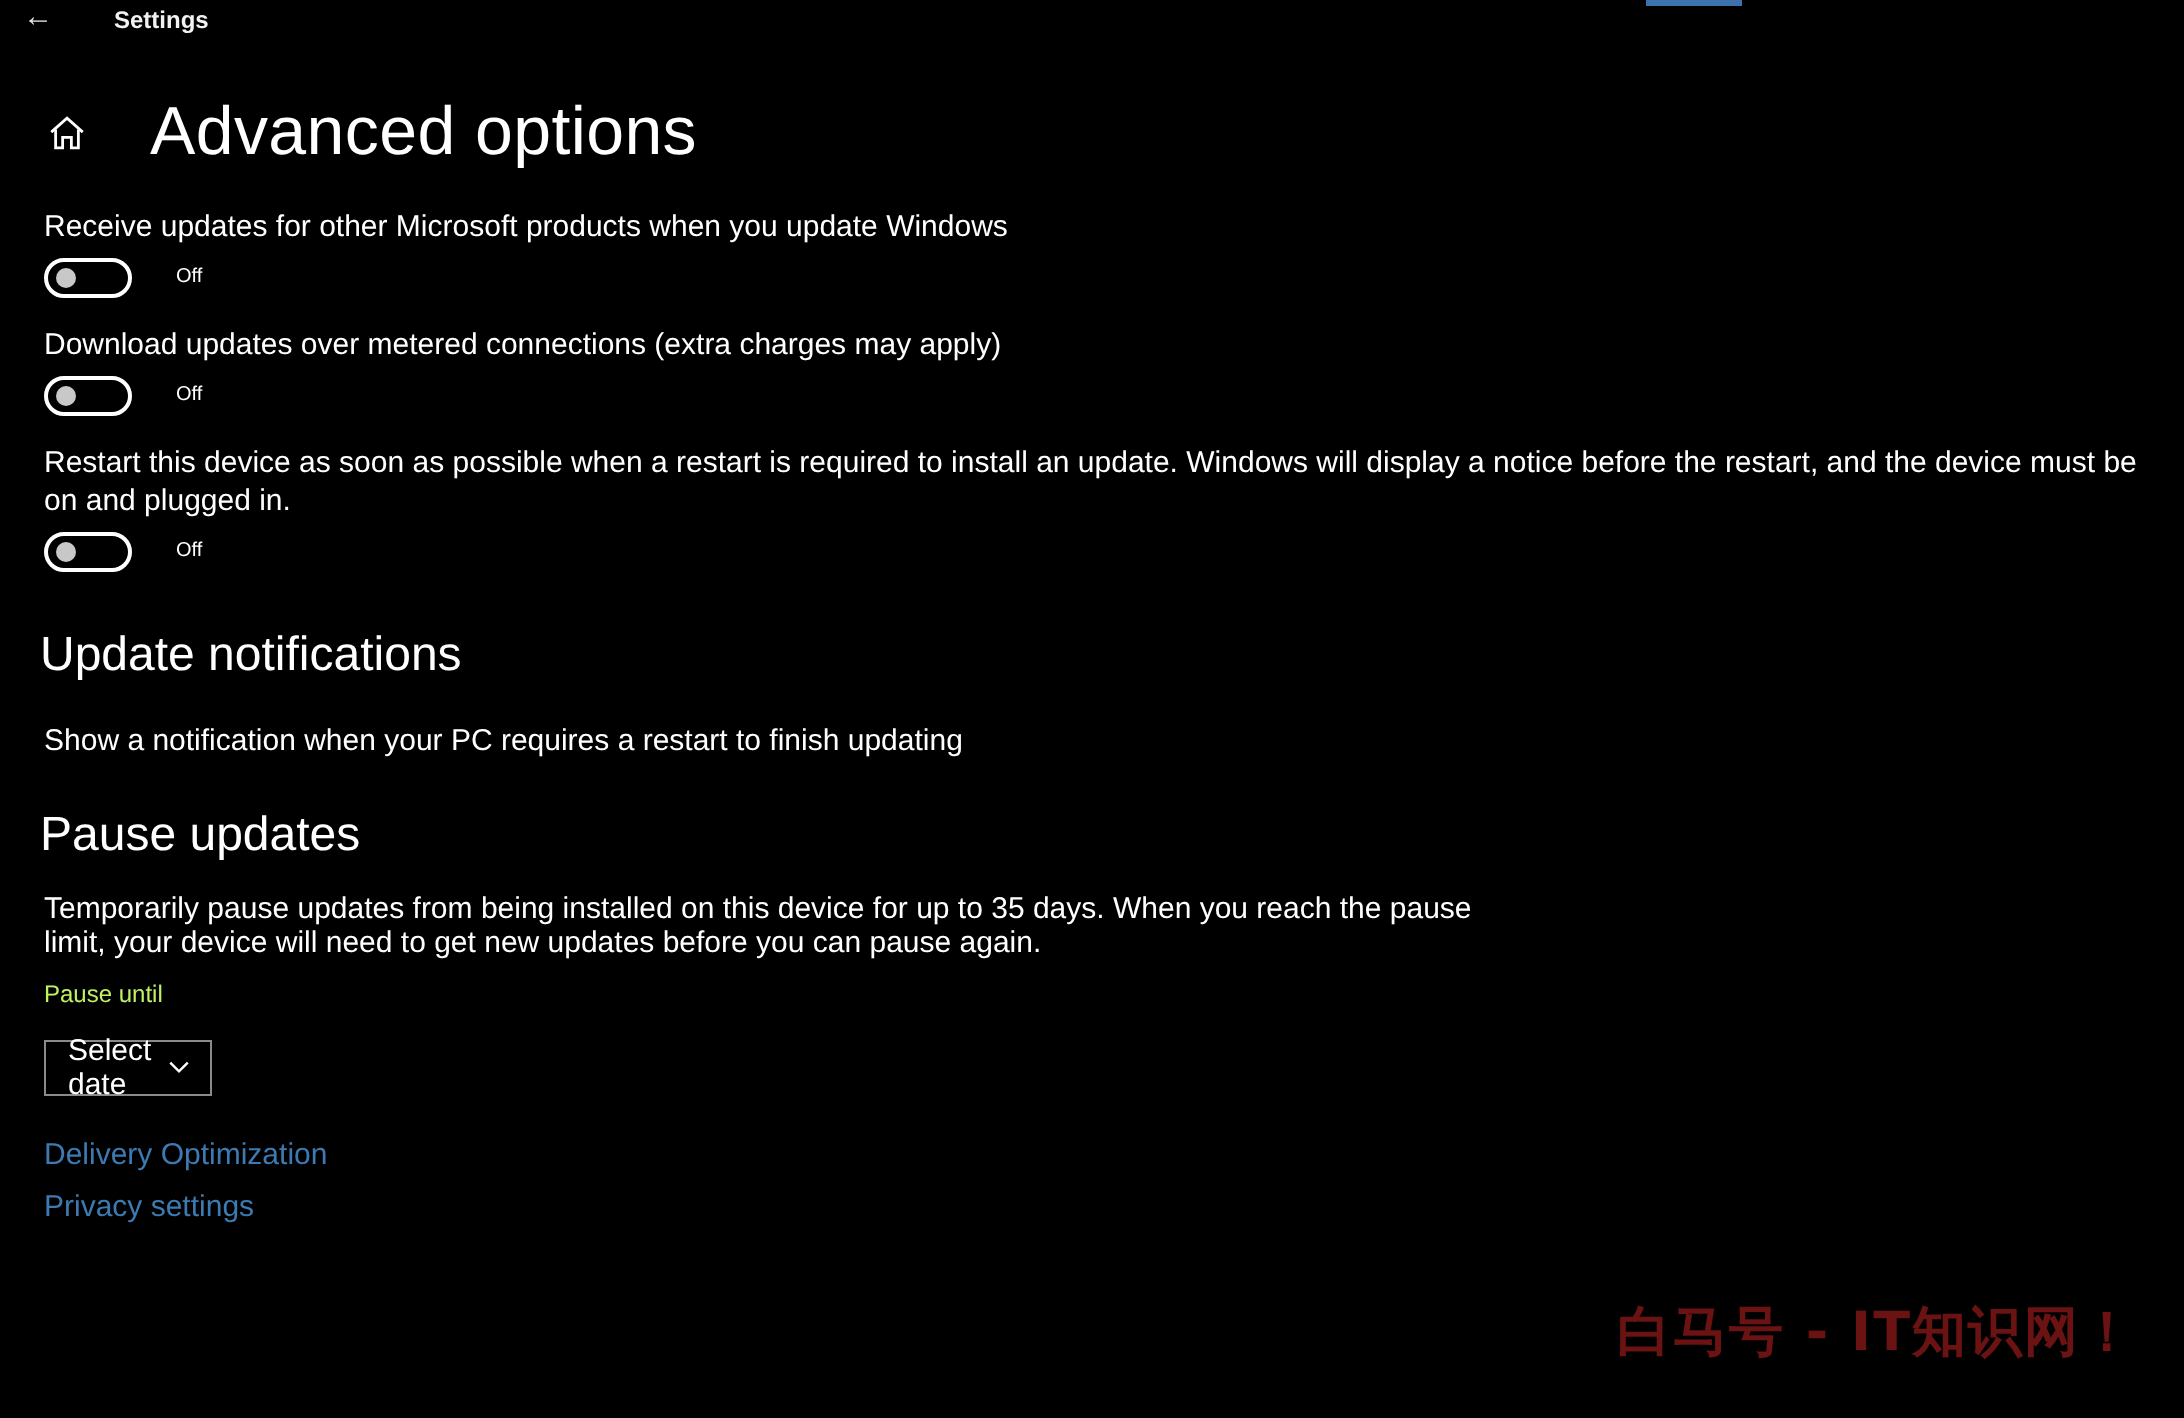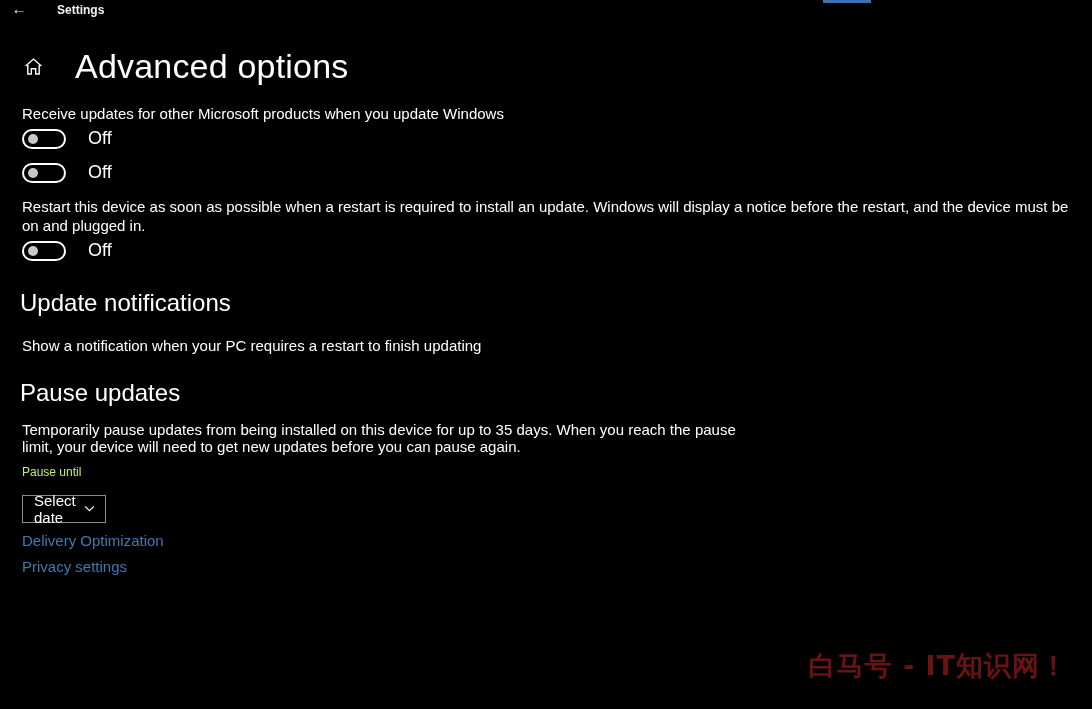--- a/index.html
+++ b/index.html
@@ -44,31 +44,31 @@
     position:relative;width:44px;height:20px;border-radius:10px;cursor:pointer;flex:0 0 auto;
   }
   .toggle.off{border:2px solid #ffffff;background:transparent;}
   .toggle.off .knob{
     position:absolute;left:4px;top:3px;width:10px;height:10px;border-radius:50%;background:#c8c8c8;
   }
   .toggle.on{background:var(--accent);border:2px solid var(--accent);}
   .toggle.on .knob{
     position:absolute;right:3px;top:2px;width:12px;height:12px;border-radius:50%;background:#ffffff;
   }
-  .toggle-state{font-size:18px;color:#fff;margin-left:22px;}
+  .toggle-state{font-size:10px;color:#fff;margin-left:22px;}
   .pause-desc{font-size:15px;line-height:17px;max-width:745px;margin-top:13px;color:#fff;}
   .pause-until{font-size:12px;line-height:17px;margin-top:9px;color:#bef264;}
   .date-picker{
     margin-top:14px;width:84px;height:28px;border:1px solid #8a8a8a;background:transparent;
     display:flex;align-items:center;justify-content:space-between;padding:0 10px 0 11px;cursor:pointer;
   }
   .date-picker-label{font-size:15px;color:#fff;font-family:inherit;}
   .chevron-down{width:11px;height:7px;display:block;flex:0 0 auto;}
   .link{display:block;font-size:15px;color:var(--link);text-decoration:none;cursor:pointer;width:max-content;}
-  .link-delivery{margin-top:9px;}
+  .link-delivery{margin-top:21px;}
   .link-privacy{margin-top:9px;}
   .watermark{
     position:absolute;right:24px;bottom:25px;
     color:var(--watermark);font-size:27px;font-weight:bold;letter-spacing:1px;
     font-family:"DejaVu Sans",sans-serif;
   }
 </style>
 </head>
 <body>
 
@@ -93,20 +93,21 @@
     <div class="setting-label">Receive updates for other Microsoft products when you update Windows</div>
     <div class="toggle-line">
       <div class="toggle off">
           <div class="knob"></div>
         </div>
       <span class="toggle-state">Off</span>
     </div>
   </div>
 
   <div class="setting-row row-2">
+    <div class="setting-label">Download updates over metered connections (extra charges may apply)</div>
     <div class="toggle-line">
       <div class="toggle off">
           <div class="knob"></div>
         </div>
       <span class="toggle-state">Off</span>
     </div>
   </div>
 
   <div class="setting-row row-3">
     <div class="setting-label">Restart this device as soon as possible when a restart is required to install an update. Windows will display a notice before the restart, and the device must be on and plugged in.</div>

